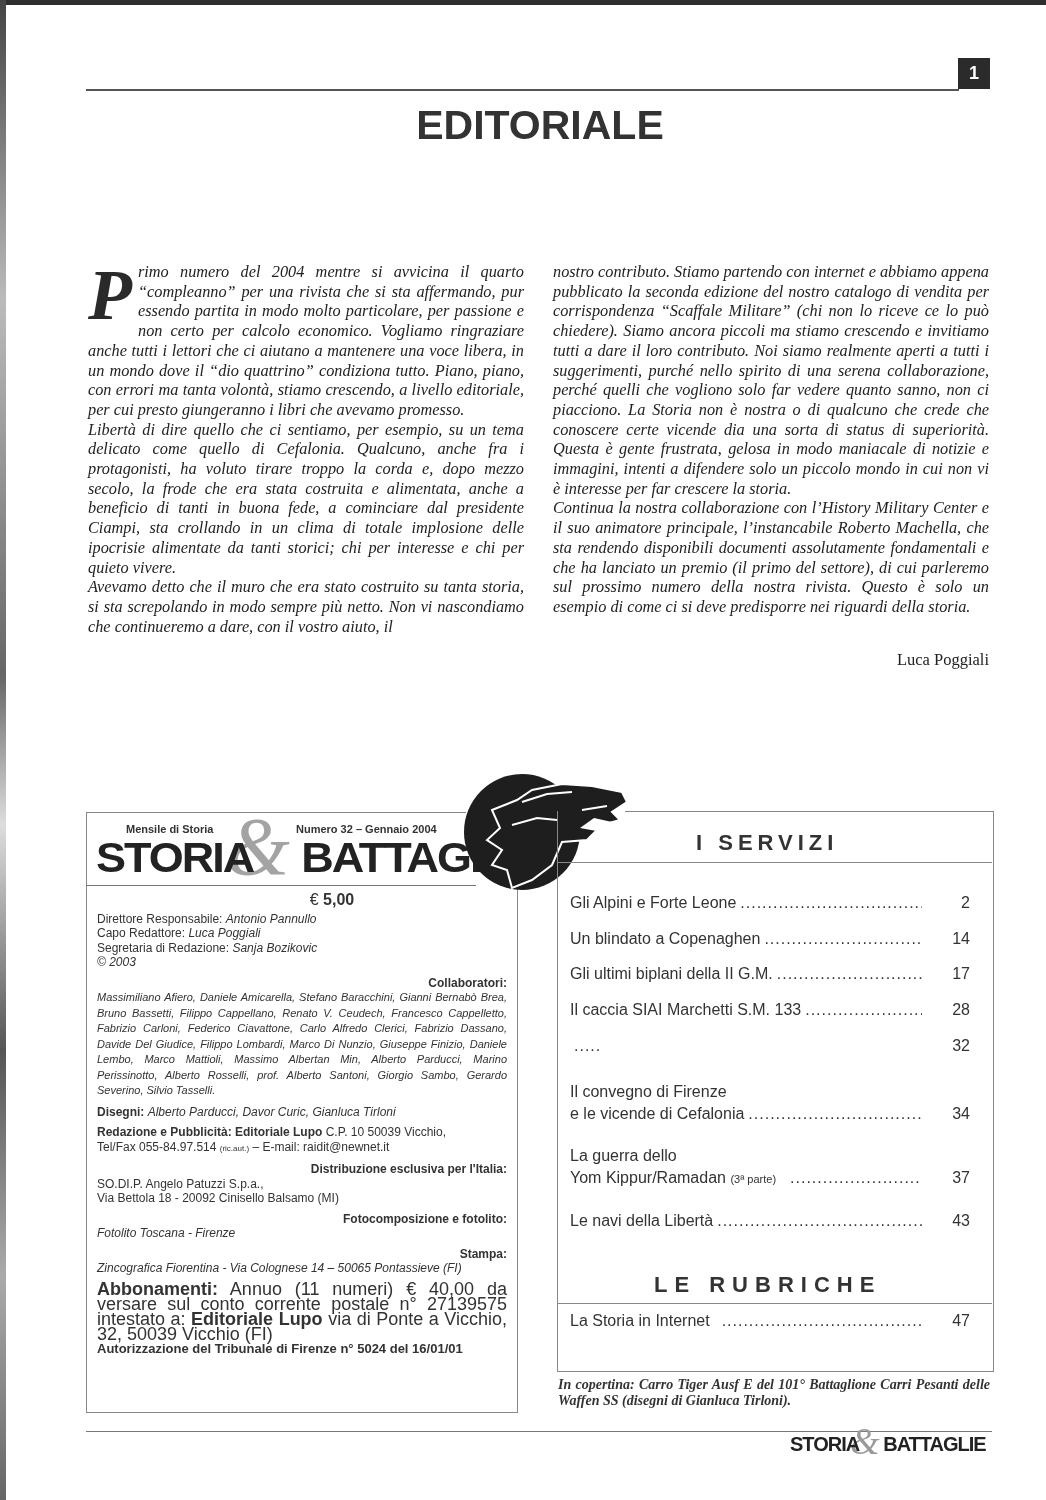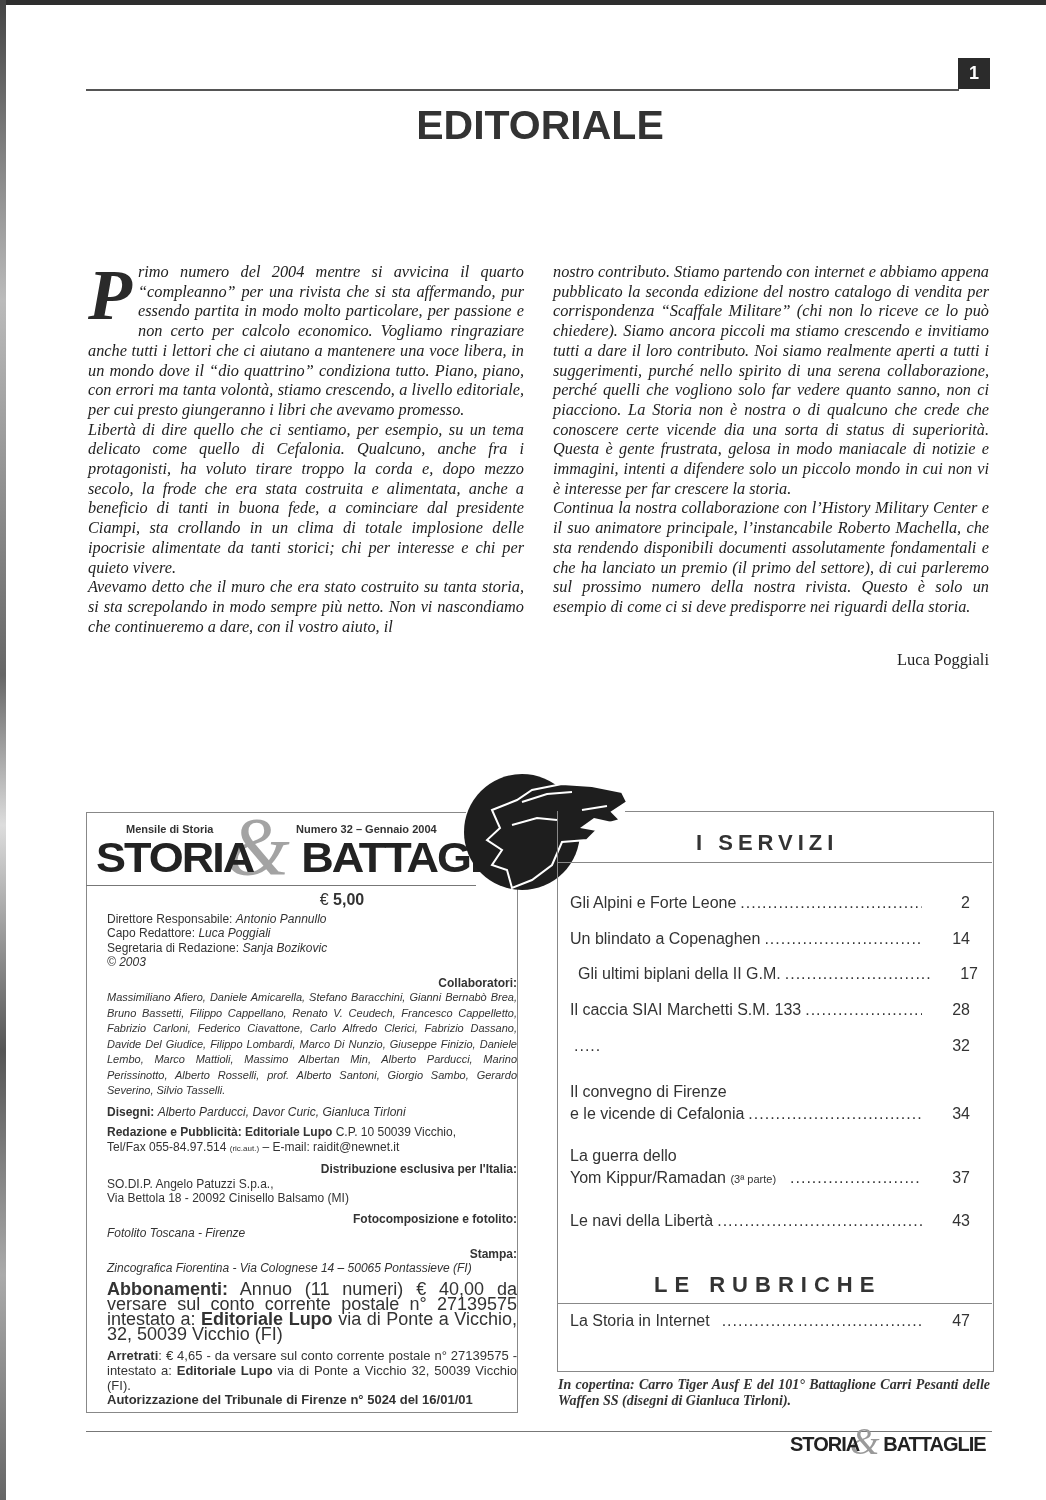--- a/index.html
+++ b/index.html
@@ -40,21 +40,21 @@
     font-weight: bold; font-size: 11px; color: #333; }
   .mast-sub-right { position: absolute; left: 200px; top: 5px; font-family: "Liberation Sans", sans-serif;
     font-weight: bold; font-size: 11px; color: #333; }
   .logo-text { position: absolute; left: 0; top: 14px; font-family: "Liberation Sans", sans-serif;
     font-weight: 900; font-size: 45px; letter-spacing: -2px; color: #222; transform: scaleY(0.95); }
   .logo-amp { position: absolute; left: 130px; top: -18px; font-family: "Liberation Serif", serif;
     font-size: 82px; color: #9a9a9a; opacity: 0.9; font-style: italic; }
   .logo-text .b2 { margin-left: 48px; }
   .mast-rule2 { position: absolute; left: 86px; top: 885px; width: 390px; height: 1px; background: #777; }
 
-  .mast-content { position: absolute; left: 107px; top: 893px; width: 410px;
+  .mast-content { position: absolute; left: 97px; top: 893px; width: 410px;
     font-family: "Liberation Sans", sans-serif; font-size: 12px; line-height: 14.5px; color: #333; }
   .price { text-align: center; font-weight: bold; font-size: 16px; margin: 0 0 4px 0; padding-left: 60px; }
   .price .eur { font-weight: normal; }
   .mast-content .line { margin: 0; }
   .mast-content .it { font-style: italic; }
   .mast-content .b { font-weight: bold; text-align: right; }
   .sec { margin-top: 6px; }
   .collab { font-style: italic; font-size: 11px; line-height: 15.5px; text-align: justify; }
   .small { font-size: 8px; }
   .justify { text-align: justify; }
@@ -165,23 +165,20 @@
 
   <div class="sec">
     <p class="line b">Stampa:</p>
     <p class="line it">Zincografica Fiorentina - Via Colognese 14 – 50065 Pontassieve (FI)</p>
   </div>
 
   <div class="sec justify" style="font-size:18px;line-height:15px;">
     <span class="b">Abbonamenti:</span><span> Annuo (11 numeri) € 40,00 da versare sul conto corrente postale n° 27139575 intestato a: </span><span class="b">Editoriale Lupo</span><span> via di Ponte a Vicchio, 32, 50039 Vicchio (FI)</span>
   </div>
 
-  <div class="sec justify" style="font-size:13px;line-height:15px;">
-    <span class="b">Arretrati</span><span>: € 4,65 - da versare sul conto corrente postale n° 27139575 - intestato a: </span><span class="b">Editoriale Lupo</span><span> via di Ponte a Vicchio 32, 50039 Vicchio (FI).</span>
-  </div>
 
   <p class="line auth">Autorizzazione del Tribunale di Firenze n° 5024 del 16/01/01</p>
 </div>
 
 <svg class="wolf" viewBox="0 0 170 130">
   <circle cx="60" cy="62" r="58" fill="#1e1e1e"></circle>
   <path d="M30 40 L55 30 L70 20 L100 14 L130 16 L160 22 L165 32 L150 42 L158 50 L140 55 L125 70 L100 72 L90 95 L70 110 L50 118 L45 100 L30 95 L40 80 L25 70 L38 58 Z" fill="#1e1e1e" stroke="#fff" stroke-width="2"></path>
   <path d="M60 32 L85 24 L110 22" fill="none" stroke="#fff" stroke-width="2"></path>
   <path d="M120 40 L145 36" fill="none" stroke="#fff" stroke-width="2"></path>
   <path d="M118 58 L132 48 L150 52 L140 62 Z" fill="#fff"></path>
@@ -201,21 +198,21 @@
         <span class="pg">2</span>
       </div>
   </div>
   <div class="toc-item" style="top:928px;">
     <div class="toc-row">
         <span class="t">Un blindato a Copenaghen</span>
         <span class="dots"></span>
         <span class="pg">14</span>
       </div>
   </div>
-  <div class="toc-item" style="top:963px;margin-left:8px;">
+  <div class="toc-item" style="top:963px;">
     <div class="toc-row">
         <span class="t">Gli ultimi biplani della II G.M.</span>
         <span class="dots"></span>
         <span class="pg">17</span>
       </div>
   </div>
   <div class="toc-item" style="top:999px;">
     <div class="toc-row">
         <span class="t">Il caccia SIAI Marchetti S.M. 133</span>
         <span class="dots"></span>

